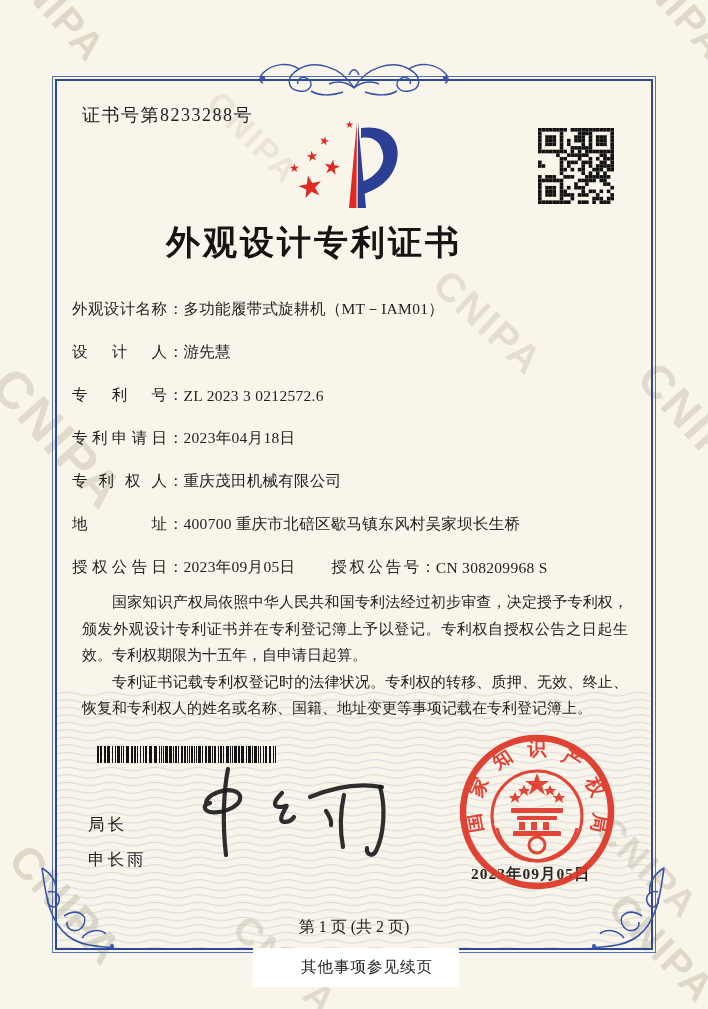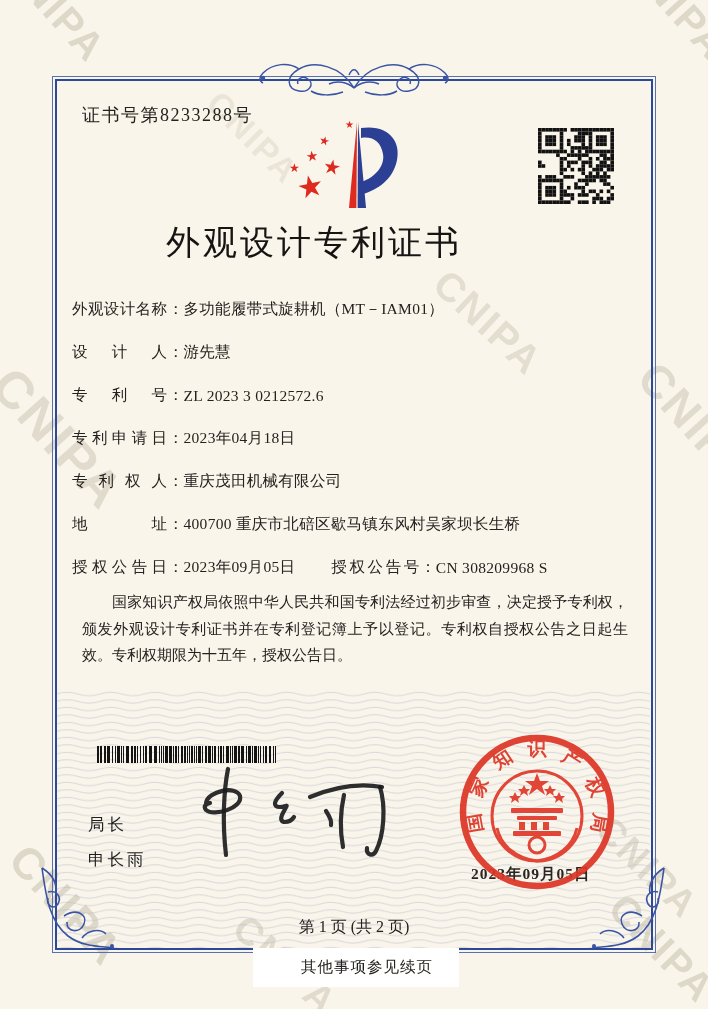--- a/index.html
+++ b/index.html
@@ -23,21 +23,21 @@
   .cert-number{position:absolute;left:82px;top:103px;font-size:18px;letter-spacing:1.5px;color:#242220;}
 
   .logo{position:absolute;left:283px;top:112px;width:140px;height:104px;}
   .logo .star{position:absolute;color:#DF2B1F;line-height:1;}
 
   .qr{position:absolute;left:538px;top:128px;width:76px;height:76px;}
   .qr svg{display:block;}
   .qr rect{fill:#111;}
 
   .title{position:absolute;left:0;top:220px;width:628px;text-align:center;
-         font-size:34px;font-weight:400;letter-spacing:3px;color:#161514;}
+         font-size:34px;font-weight:700;letter-spacing:3px;color:#161514;}
 
   .fields{position:absolute;left:72px;top:288px;width:560px;color:#242220;}
   .frow{height:43px;display:flex;align-items:center;font-size:15.5px;}
   .flabel{display:inline-block;width:95px;text-align:justify;text-align-last:justify;}
   .fcolon{margin-left:1px;}
   .fvalue{margin-left:0;letter-spacing:0.3px;}
   .pair2{display:inline-flex;align-items:center;margin-left:36px;}
   .pair2 .flabel{width:88px;}
 
   .paras{position:absolute;left:82px;top:589px;width:546px;font-size:15px;line-height:26.5px;
@@ -434,21 +434,22 @@
       <span class="fvalue">2023年09月05日</span>
       <span class="pair2">
         <span class="flabel">授权公告号</span>
           <span class="fcolon">：</span>
         <span class="fvalue">CN 308209968 S</span>
       </span>
     </div>
   </div>
 
   <div class="paras">
-    <p>国家知识产权局依照中华人民共和国专利法经过初步审查，决定授予专利权，颁发外观设计专利证书并在专利登记簿上予以登记。专利权自授权公告之日起生效。专利权期限为十五年，授权公告日。</p>
+    <p>国家知识产权局依照中华人民共和国专利法经过初步审查，决定授予专利权，颁发外观设计专利证书并在专利登记簿上予以登记。专利权自授权公告之日起生效。专利权期限为十五年，自申请日起算。</p>
+    <p>专利证书记载专利权登记时的法律状况。专利权的转移、质押、无效、终止、恢复和专利权人的姓名或名称、国籍、地址变更等事项记载在专利登记簿上。</p>
   </div>
 
   <div class="barcode">
     <svg width="182" height="17" viewBox="0 0 182 17">
         <rect x="0" y="0" width="2" height="17"></rect>
         <rect x="3" y="0" width="2" height="17"></rect>
         <rect x="7" y="0" width="2" height="17"></rect>
         <rect x="10" y="0" width="3" height="17"></rect>
         <rect x="15" y="0" width="1" height="17"></rect>
         <rect x="18" y="0" width="1" height="17"></rect>

